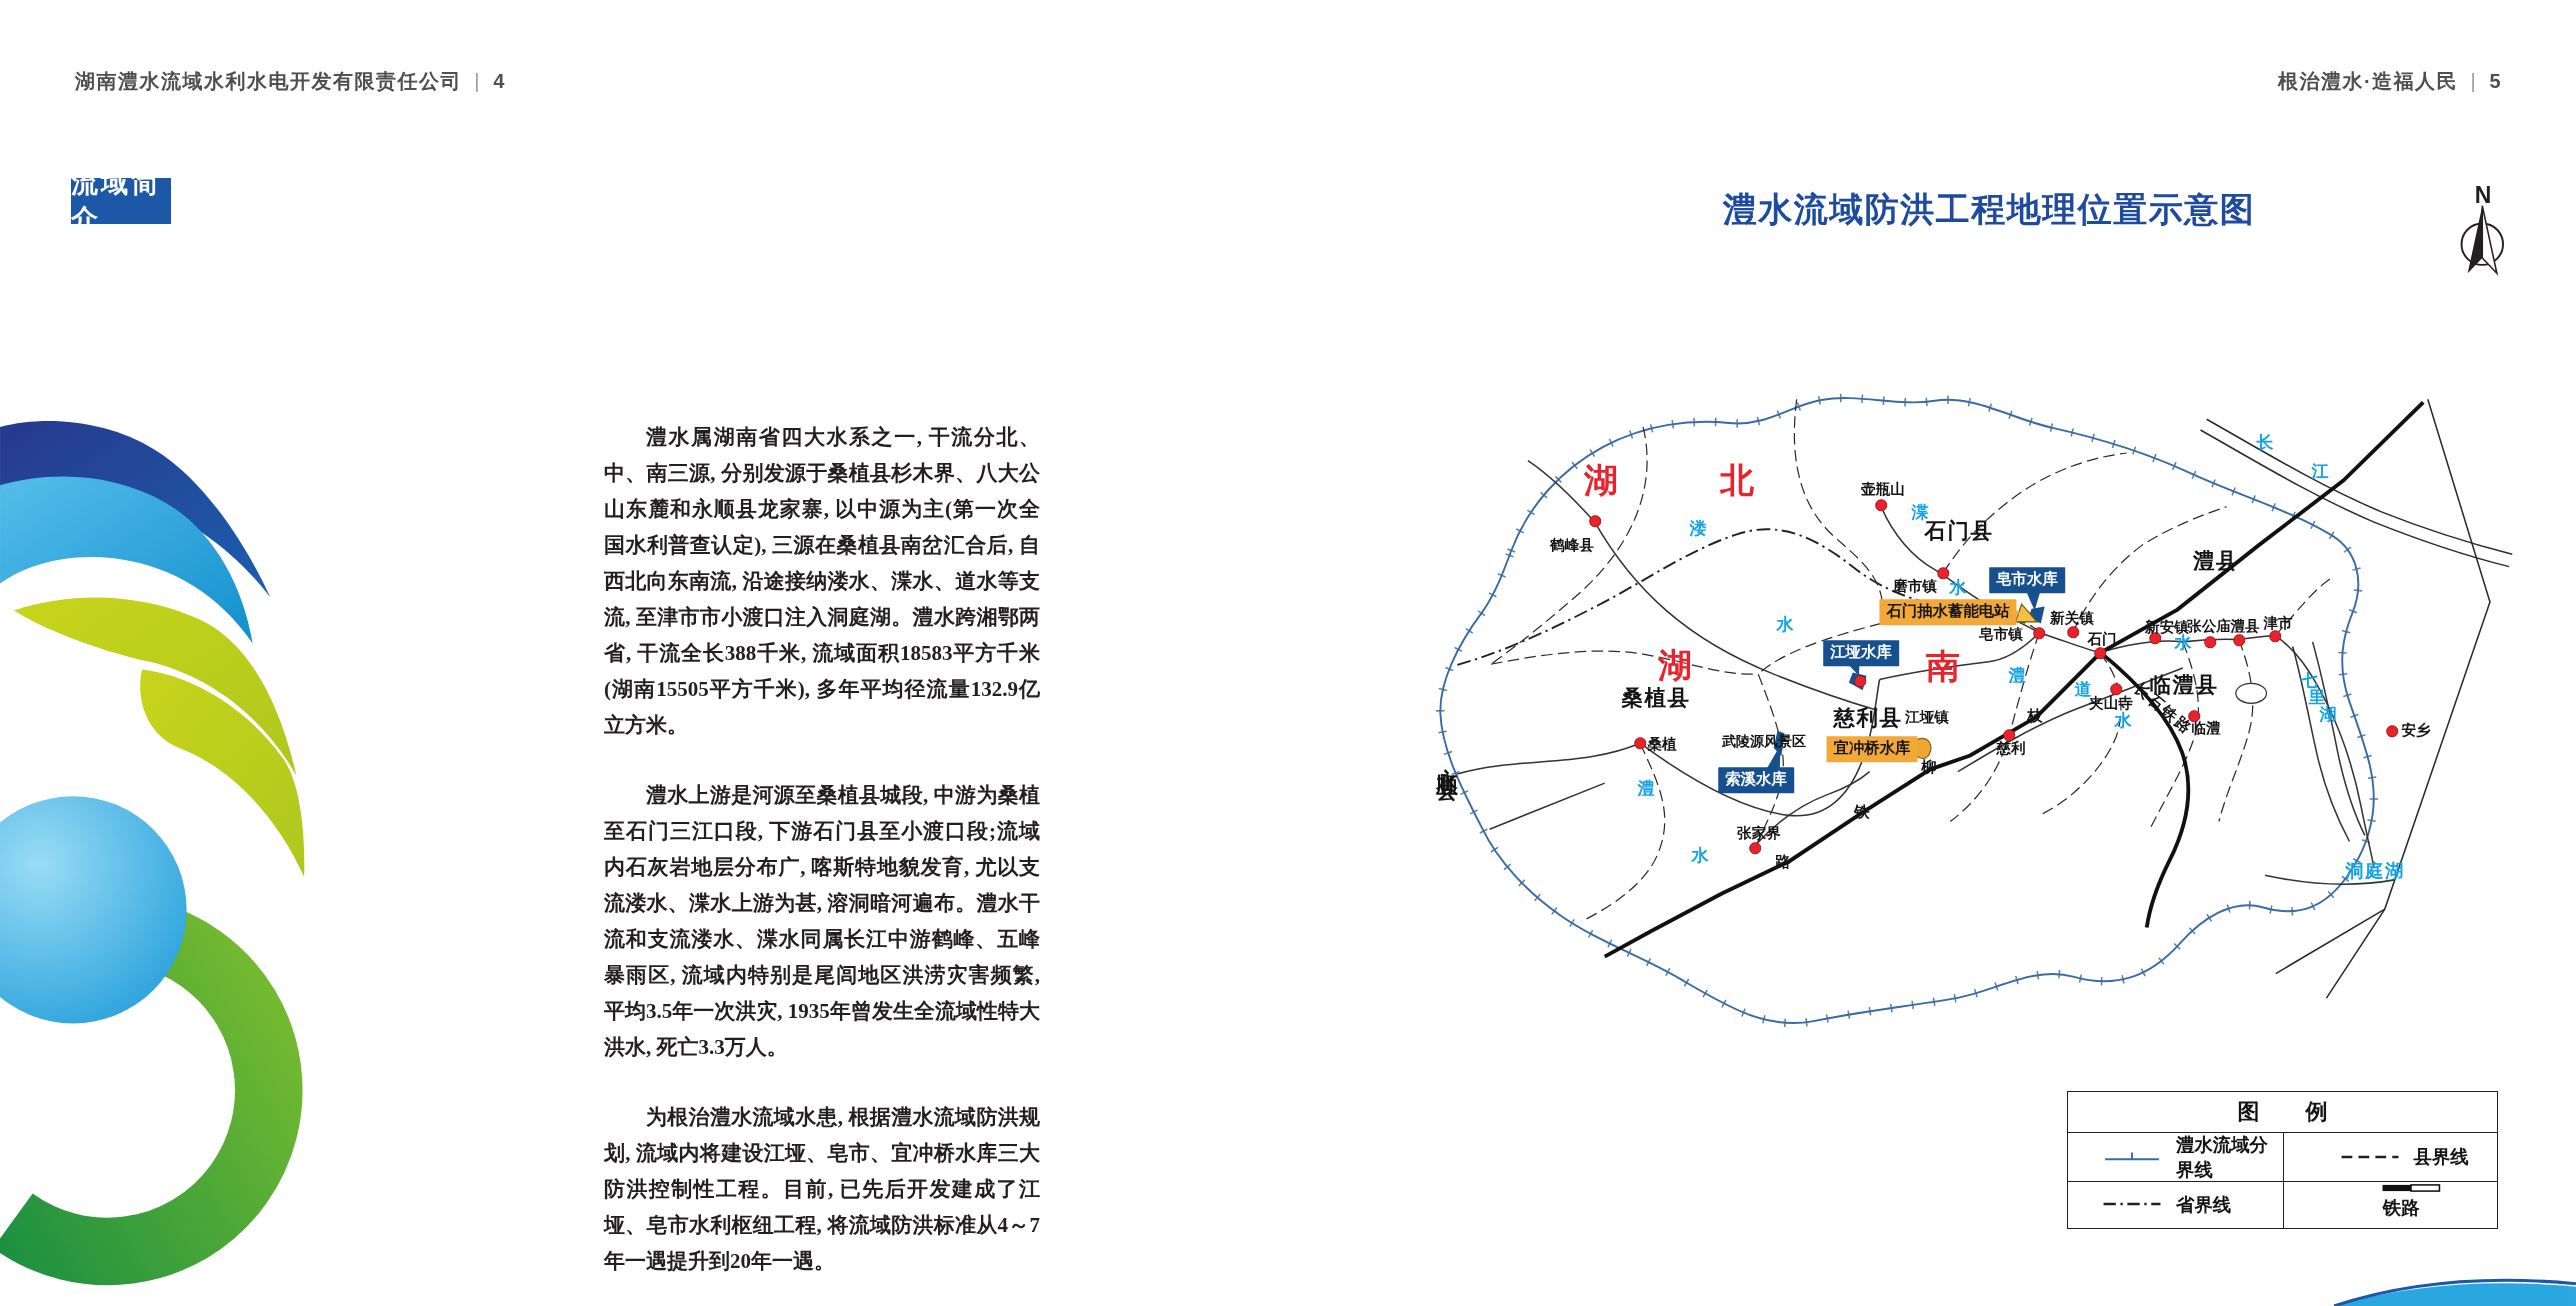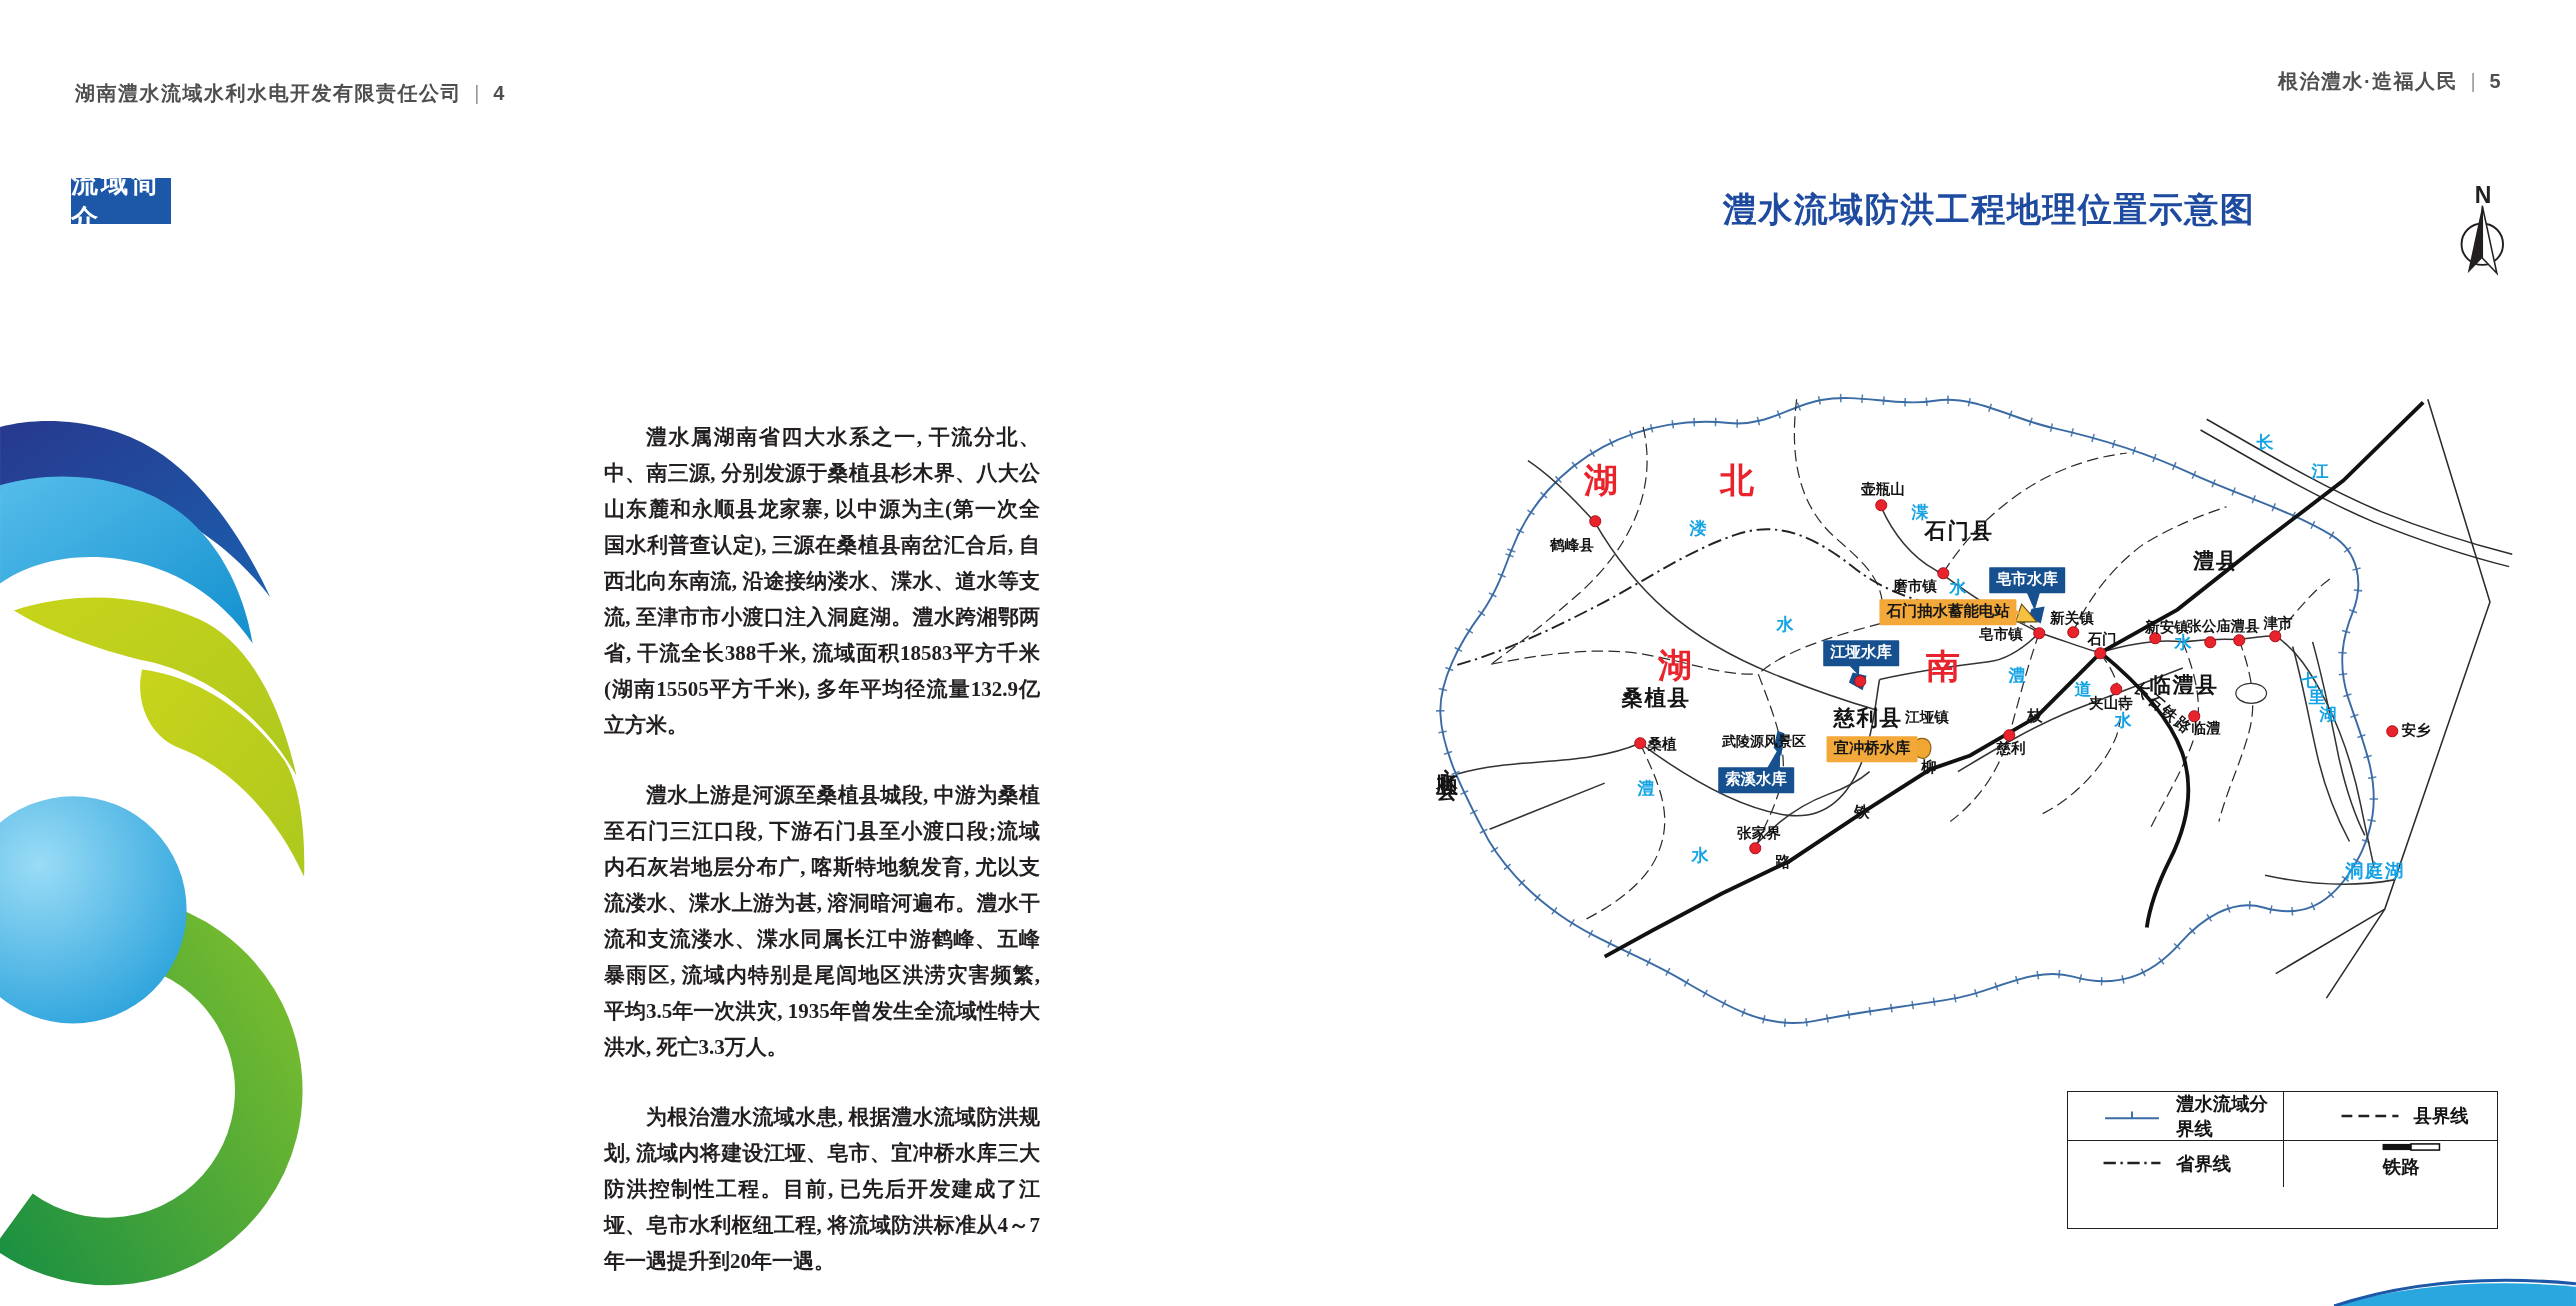--- a/index.html
+++ b/index.html
@@ -4,21 +4,21 @@
 <style>
   html,body{margin:0;padding:0;}
   body{width:2576px;height:1306px;position:relative;background:#ffffff;overflow:hidden;
        font-family:"Liberation Sans",sans-serif;}
   .abs{position:absolute;}
 
   
   .pg-header{position:absolute;top:68px;font-weight:bold;font-size:20px;color:#4f4f51;
              letter-spacing:1.5px;white-space:nowrap;}
   .pg-header .sep{color:#9a9a9c;font-weight:400;margin:0 12.3px;}
-  #header-left{left:75px;margin-top:12px;}
+  #header-left{left:75px;}
   #header-right{right:74px;}
 
   
   #section-title-box{left:71px;top:178px;width:100px;height:46px;background:#1c57a8;color:#fff;
       display:flex;align-items:center;justify-content:center;font-size:27px;font-weight:bold;
       letter-spacing:3.1px;}
   #body-text{left:604px;top:419px;width:436px;}
   #body-text p{margin:0 0 34px 0;font-family:"Liberation Serif",serif;font-weight:bold;
       font-size:21px;line-height:36px;color:#231f20;text-align:justify;text-indent:2em;}
 
@@ -290,20 +290,21 @@
     <div class="rail-lbl" style="left: 1863px; top: 812px;">铁</div>
     <div class="rail-lbl" style="left: 1784px; top: 862px;">路</div>
     <div class="callout blue" style="left: 2027px; top: 580px;">皂市水库</div>
     <div class="callout blue" style="left: 1861px; top: 653px;">江垭水库</div>
     <div class="callout blue" style="left: 1756px; top: 780px;">索溪水库</div>
     <div class="callout orange" style="left: 1872px; top: 749px;">宜冲桥水库</div>
     <div class="callout orange" style="left: 1948px; top: 612px;">石门抽水蓄能电站</div>
   </div>
 
 <div id="legend" class="abs">
+  <div class="title">图 例</div>
   <div class="grid">
     <div class="vline"></div>
     <div class="hline"></div>
 
     <div class="legend-cell cell-0">
       <span class="sym">
         <svg width="60" height="14" viewBox="0 0 78 18">
             <line x1="4" y1="12" x2="74" y2="12" stroke="#3a6ba5" stroke-width="2.5"></line>
         <line x1="39" y1="3" x2="39" y2="12" stroke="#3a6ba5" stroke-width="2.5"></line>
           </svg>

